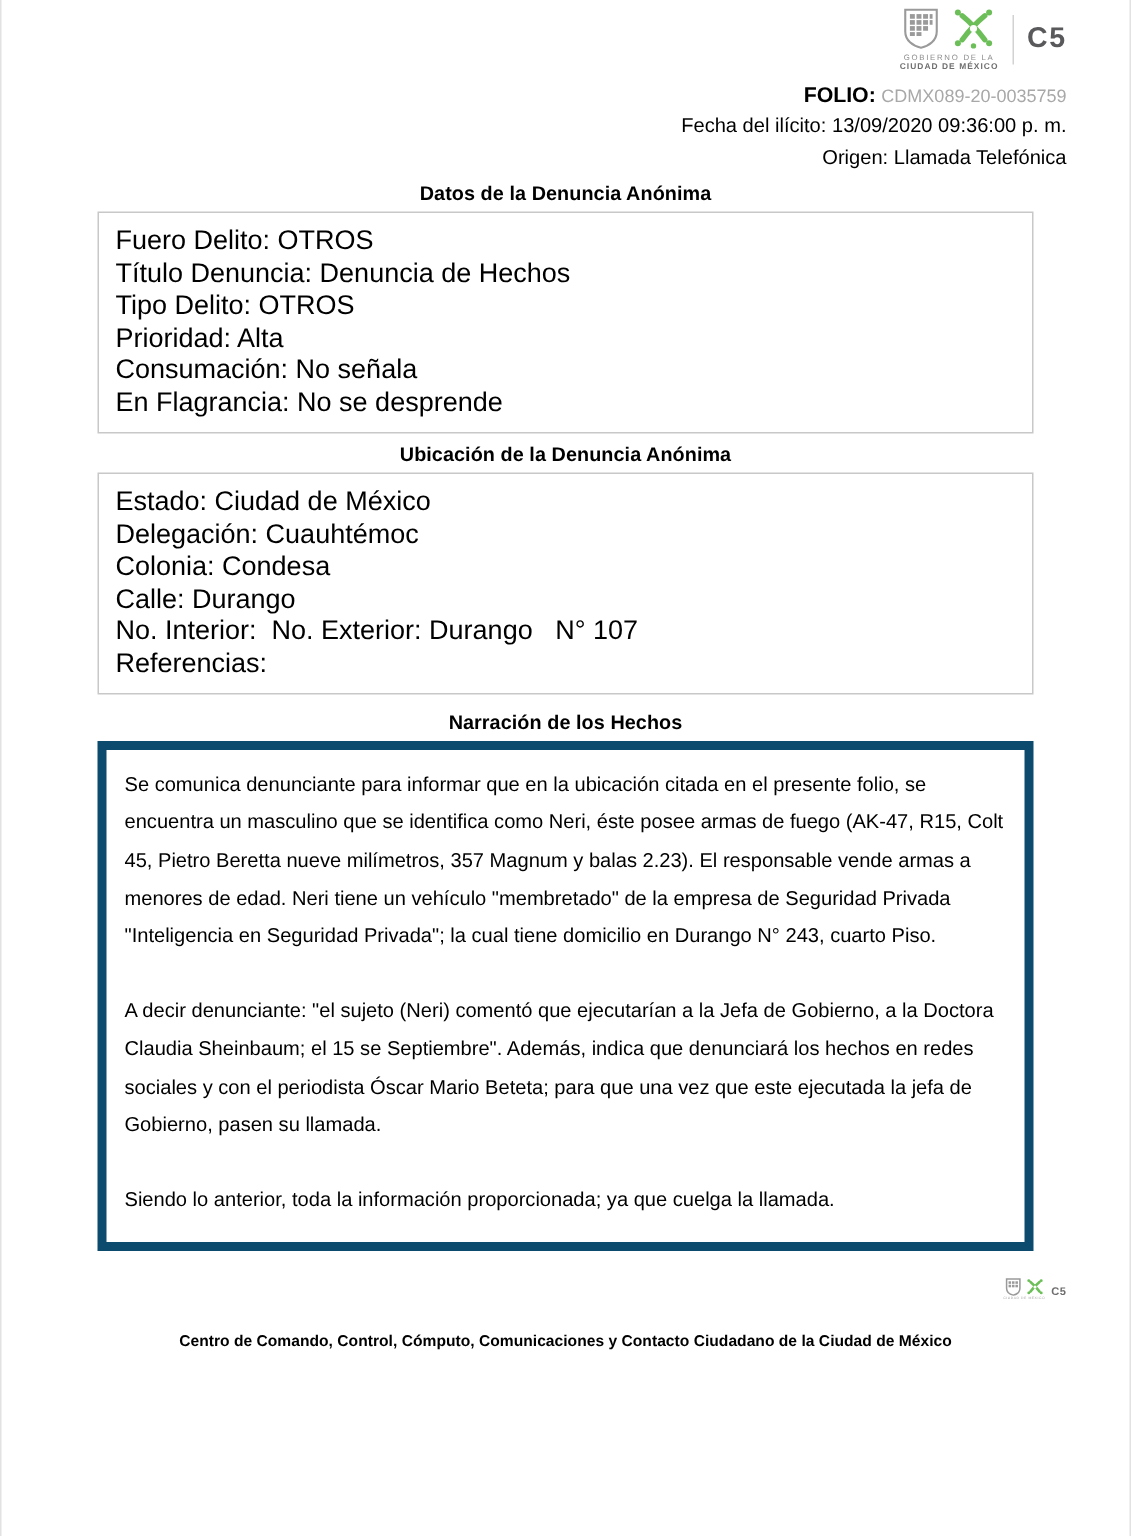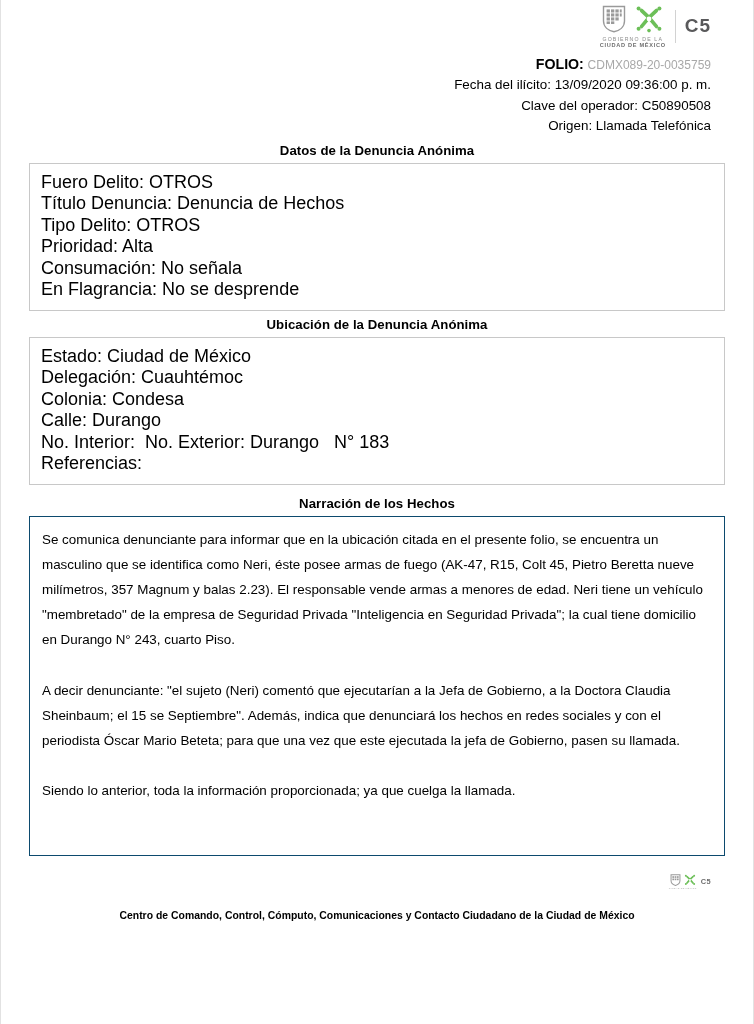--- a/index.html
+++ b/index.html
@@ -90,42 +90,42 @@
   .meta-row.folio .meta-label {
     font-weight: bold;
     font-size: 14.2px;
   }
   .meta-row.folio .meta-value {
     color: #a8a8a8;
     font-size: 12px;
   }
 
   
-  .section { margin: 0 28px; }
+  .section { margin: 0 64px; }
   .section-title {
     text-align: center;
     font-size: 13.2px;
     font-weight: bold;
     padding: 6px 0 5px;
     letter-spacing: 0.05px;
   }
   .box {
     border: 1px solid #c8c8c8;
     padding: 8px 11px 9px;
     box-sizing: border-box;
   }
   .box .line {
     font-size: 18px;
     line-height: 21.5px;
     white-space: pre;
   }
 
   .narration-title { padding-top: 11px; }
   .narration-box {
-    border: 1px solid #0c4a6e;
+    border: 6px solid #0c4a6e;
     padding: 10px 12px 12px;
     box-sizing: border-box;
     height: 340px;
   }
   .narration-box p {
     margin: 0;
     font-size: 13.4px;
     line-height: 25.2px;
     text-align: left;
   }
@@ -232,24 +232,20 @@
   <div class="meta">
     <div class="meta-row folio">
       <span class="meta-label">FOLIO:</span>
       <span class="meta-value">CDMX089-20-0035759</span>
     </div>
     <div class="meta-row">
       <span class="meta-label">Fecha del ilícito:</span>
       <span class="meta-value">13/09/2020 09:36:00 p. m.</span>
     </div>
     <div class="meta-row">
-      <span class="meta-label">Clave del operador:</span>
-      <span class="meta-value">C50890508</span>
-    </div>
-    <div class="meta-row">
       <span class="meta-label">Origen:</span>
       <span class="meta-value">Llamada Telefónica</span>
     </div>
   </div>
 
   <div class="section">
     <div class="section-title">Datos de la Denuncia Anónima</div>
     <div class="box">
       <div class="line">Fuero Delito: OTROS</div>
       <div class="line">Título Denuncia: Denuncia de Hechos</div>
@@ -260,21 +256,21 @@
     </div>
   </div>
 
   <div class="section">
     <div class="section-title">Ubicación de la Denuncia Anónima</div>
     <div class="box">
       <div class="line">Estado: Ciudad de México</div>
       <div class="line">Delegación: Cuauhtémoc</div>
       <div class="line">Colonia: Condesa</div>
       <div class="line">Calle: Durango</div>
-      <div class="line">No. Interior:  No. Exterior: Durango   N° 183</div>
+      <div class="line">No. Interior:  No. Exterior: Durango   N° 107</div>
       <div class="line">Referencias:</div>
     </div>
   </div>
 
   <div class="section">
     <div class="section-title narration-title">Narración de los Hechos</div>
     <div class="narration-box">
       <p>Se comunica denunciante para informar que en la ubicación citada en el presente folio, se encuentra un masculino que se identifica como Neri, éste posee armas de fuego (AK-47, R15, Colt 45, Pietro Beretta nueve milímetros, 357 Magnum y balas 2.23). El responsable vende armas a menores de edad. Neri tiene un vehículo "membretado" de la empresa de Seguridad Privada "Inteligencia en Seguridad Privada"; la cual tiene domicilio en Durango N° 243, cuarto Piso.</p>
       <p class="spacer"></p>
       <p>A decir denunciante: "el sujeto (Neri) comentó que ejecutarían a la Jefa de Gobierno, a la Doctora Claudia Sheinbaum; el 15 se Septiembre". Además, indica que denunciará los hechos en redes sociales y con el periodista Óscar Mario Beteta; para que una vez que este ejecutada la jefa de Gobierno, pasen su llamada.</p>

